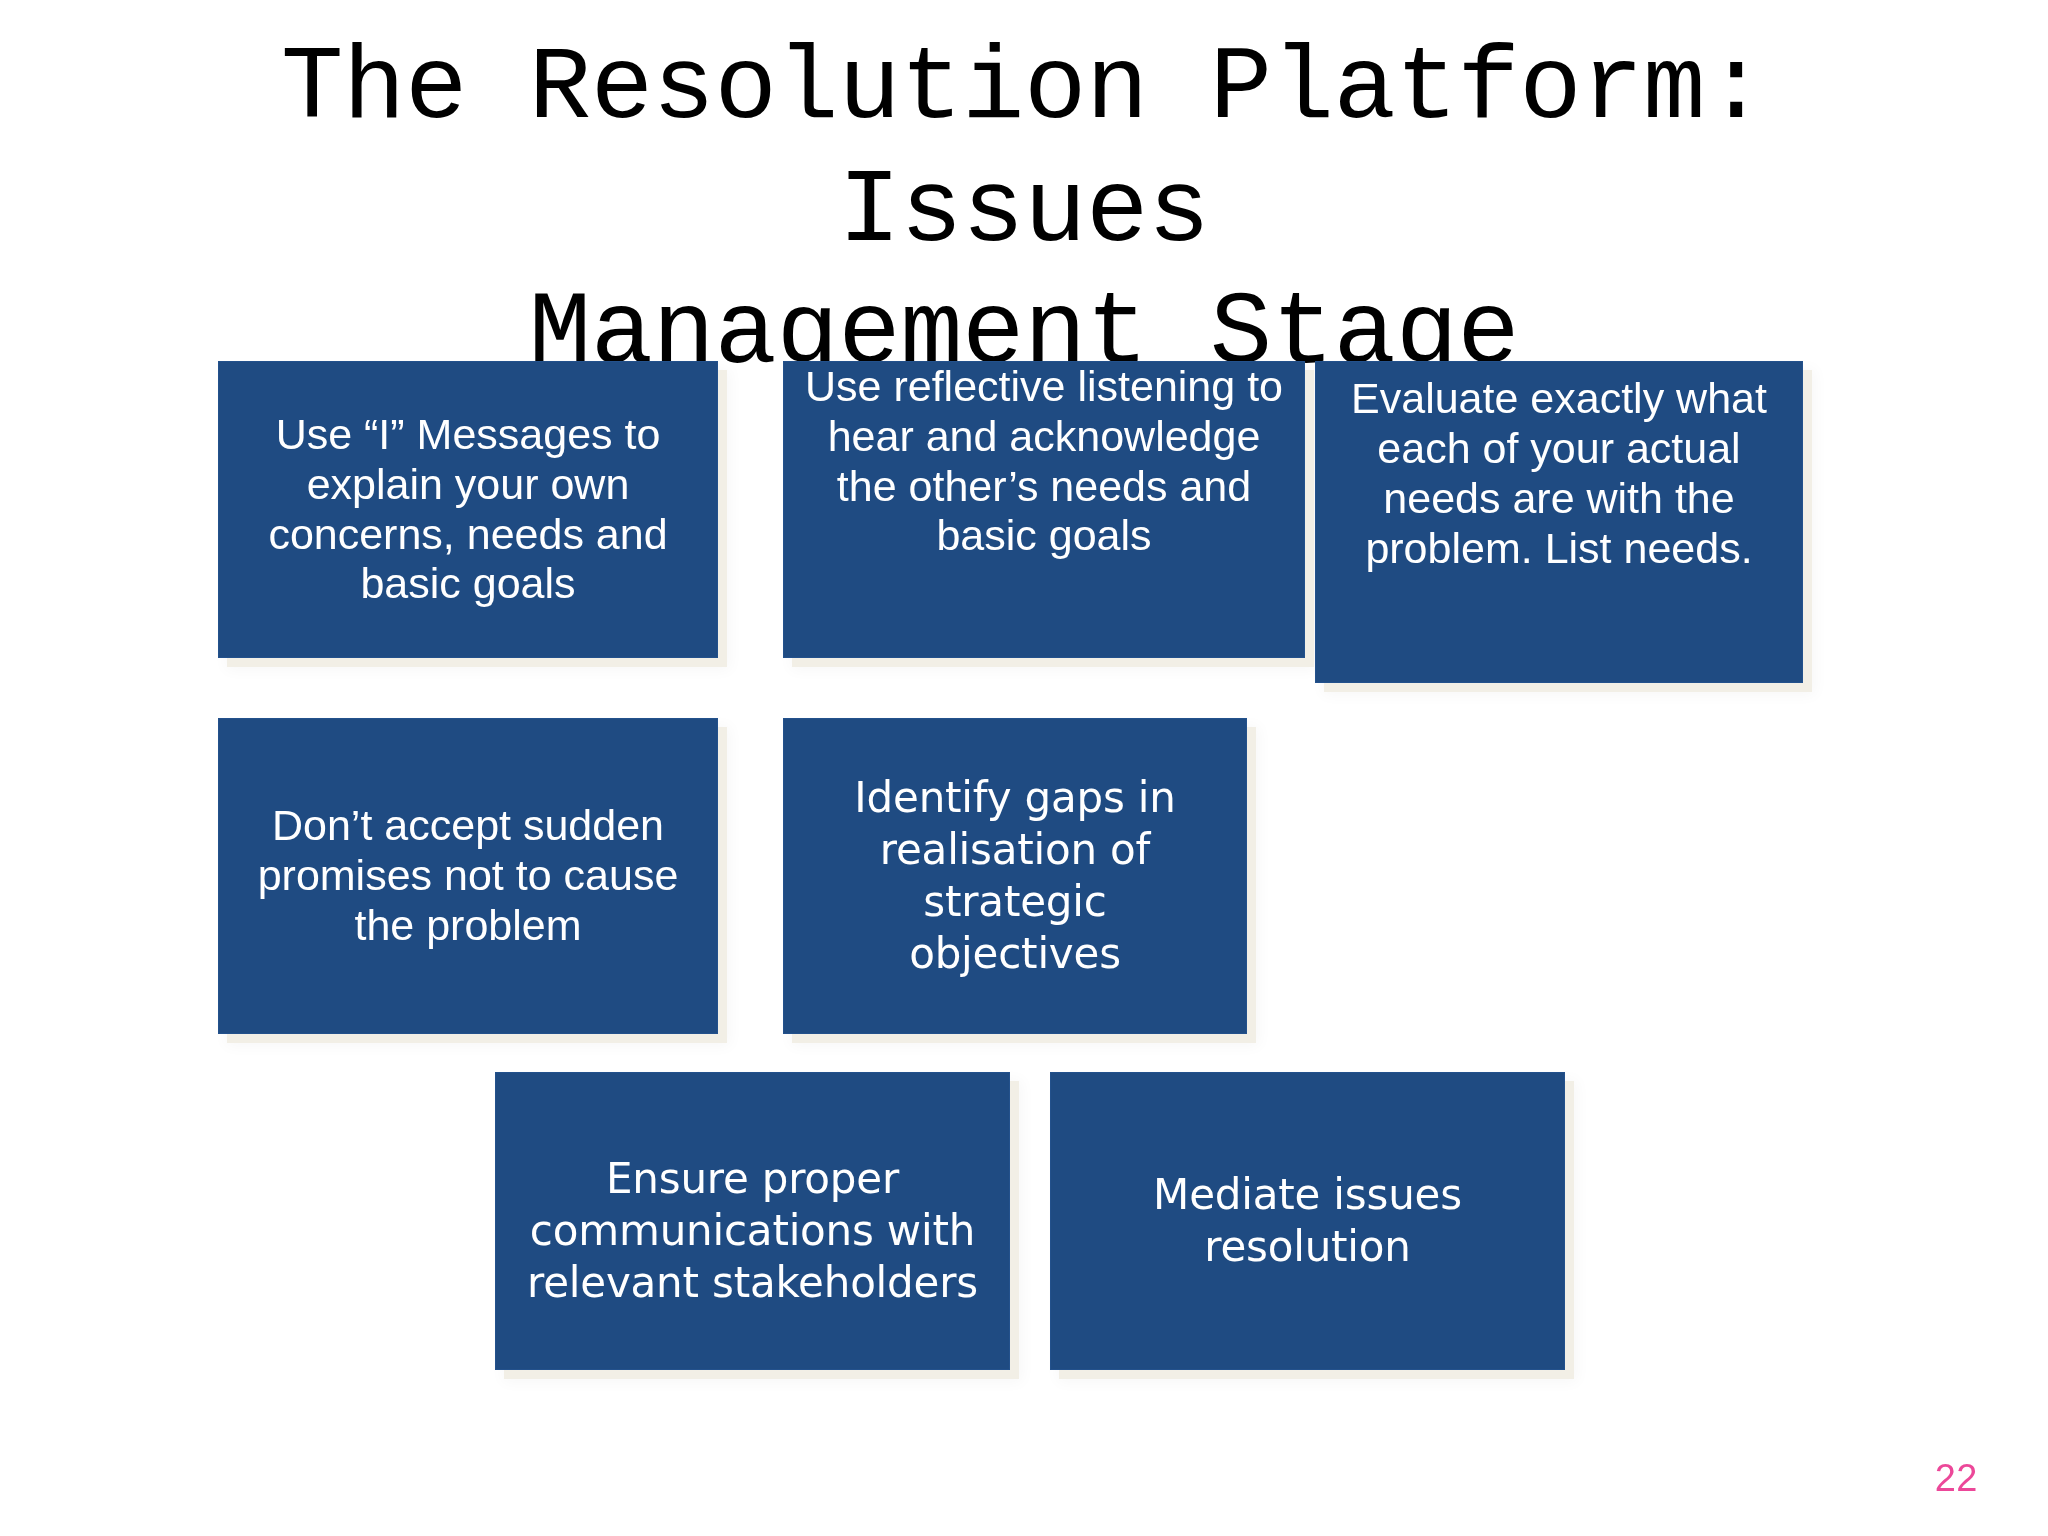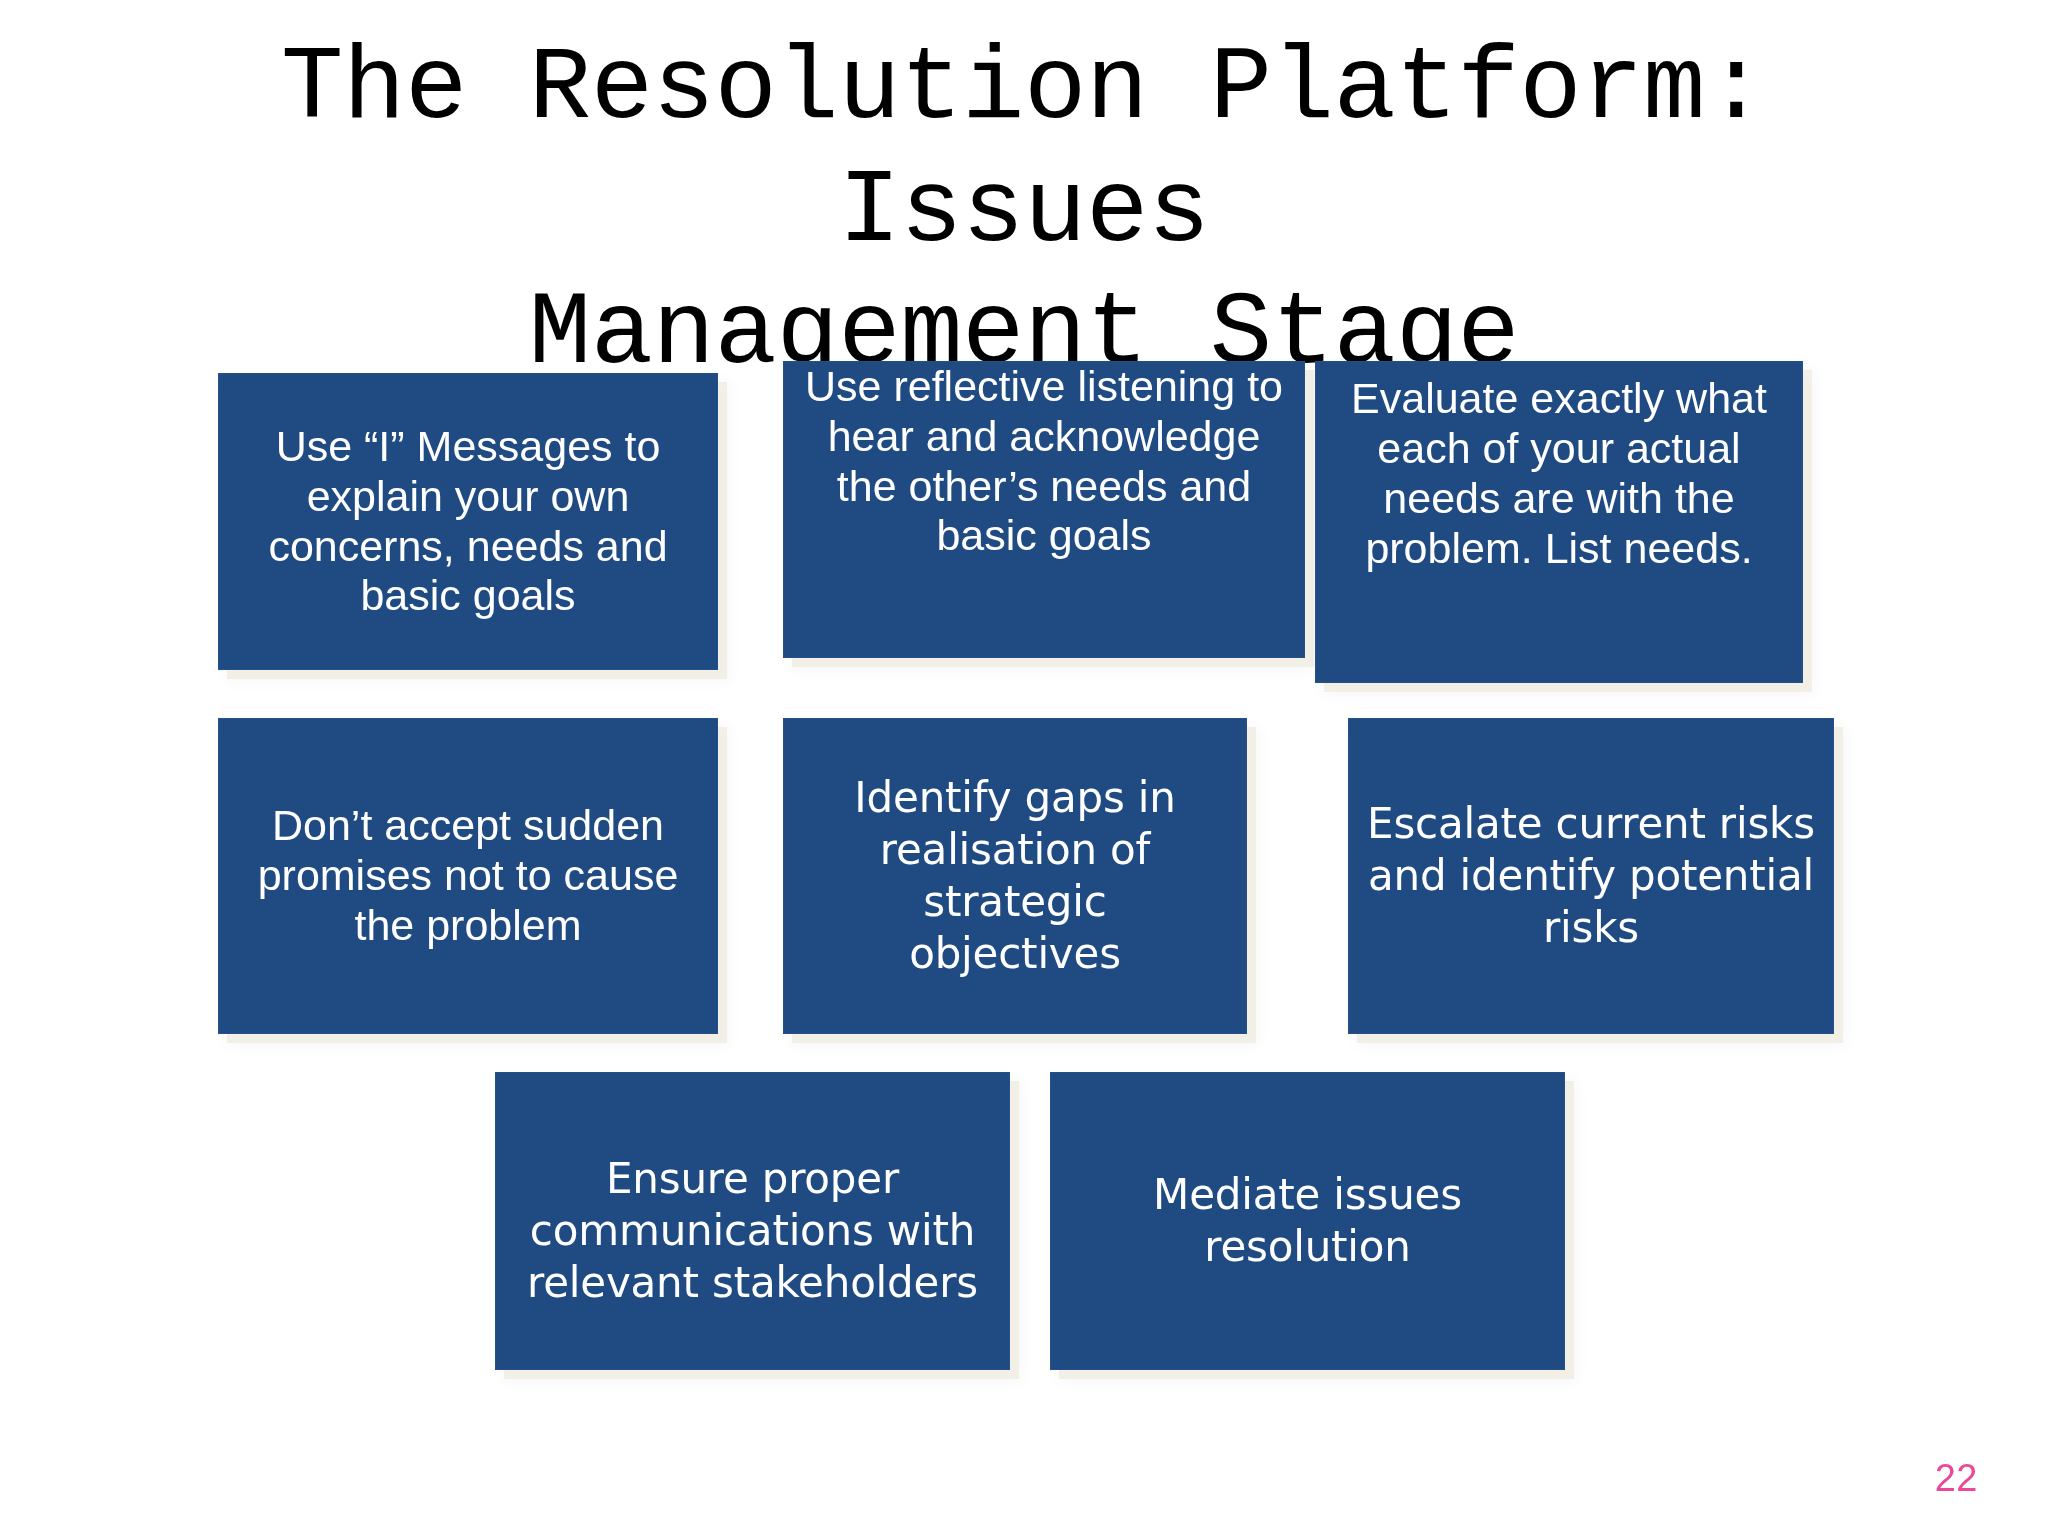--- a/index.html
+++ b/index.html
@@ -83,21 +83,21 @@
   }
 </style>
 </head>
 <body>
 
 <div id="slide">
 
   <div id="title">The Resolution Platform: Issues
 Management Stage</div>
 
-  <div class="box fnt-helv va-center" style="left:218px; top:361px; width:500px; height:297px;margin-top:12px;">
+  <div class="box fnt-helv va-center" style="left:218px; top:361px; width:500px; height:297px;">
     <span class="txt">Use “I” Messages to
 explain your own
 concerns, needs and
 basic goals</span>
   </div>
 
   <div class="box fnt-helv va-upper" style="left:783px; top:361px; width:522px; height:297px;">
     <span class="txt">Use reflective listening to
 hear and acknowledge
 the other’s needs and
@@ -116,25 +116,20 @@
 promises not to cause
 the problem</span>
   </div>
 
   <div class="box fnt-calibri va-center" style="left:783px; top:718px; width:464px; height:316px;">
     <span class="txt">Identify gaps in
 realisation of strategic
 objectives</span>
   </div>
 
-  <div class="box fnt-calibri va-center" style="left:1348px; top:718px; width:486px; height:316px;">
-    <span class="txt">Escalate current risks
-and identify potential
-risks</span>
-  </div>
 
   <div class="box fnt-calibri va-center" style="left:1050px; top:1072px; width:515px; height:298px;">
     <span class="txt">Mediate issues
 resolution</span>
   </div>
 
   <div class="box fnt-calibri va-lower" style="left:495px; top:1072px; width:515px; height:298px;">
     <span class="txt">Ensure proper
 communications with
 relevant stakeholders</span>

